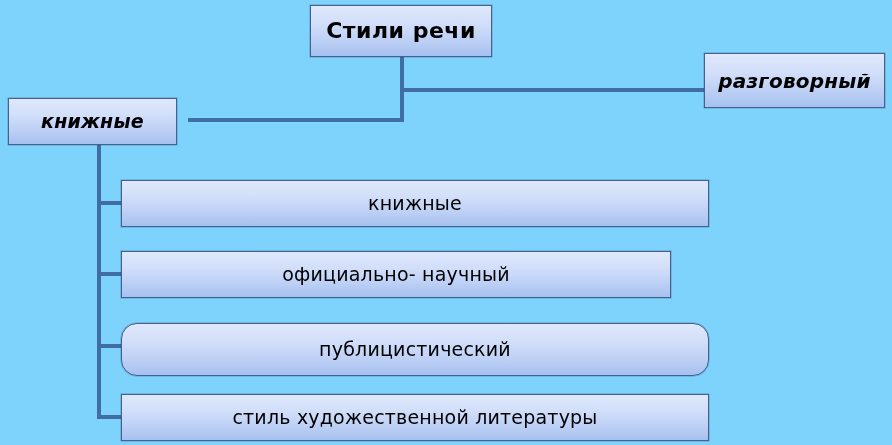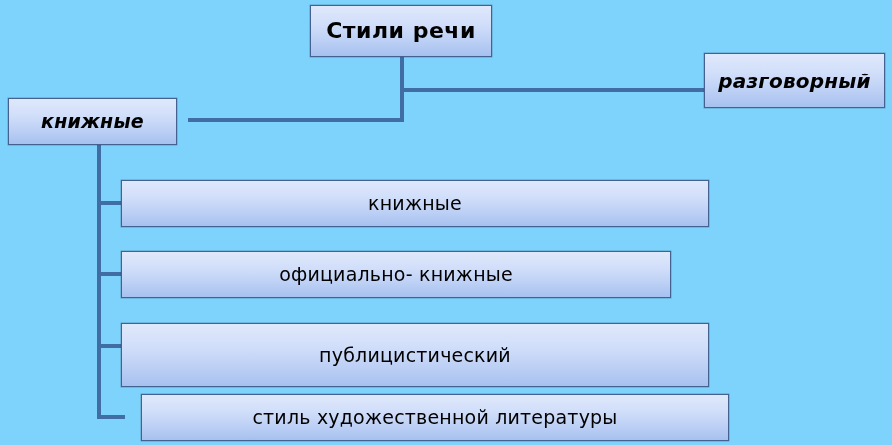--- a/index.html
+++ b/index.html
@@ -44,22 +44,22 @@
   #node-root span   { font-size: 22px; font-weight: 700; letter-spacing: 0.5px;}
 
   #node-spoken      { left: 704px; top: 53px;  width: 181px; height: 55px; }
   #node-spoken span { font-size: 20px; }
 
   #node-bookish     { left: 8px;   top: 98px;  width: 169px; height: 47px; justify-content: center; }
   #node-bookish span{ font-size: 19px; }
 
   #node-s1          { left: 121px; top: 180px; width: 588px; height: 47px; }
   #node-s2          { left: 121px; top: 251px; width: 550px; height: 47px; }
-  #node-s3          { left: 121px; top: 323px; width: 588px; height: 64px; }
-  #node-s4          { left: 121px; top: 394px; width: 588px; height: 47px; margin-left: 20px; }
+  #node-s3          { left: 121px; top: 323px; width: 588px; height: 53px; border-radius: 16px; }
+  #node-s4          { left: 121px; top: 394px; width: 588px; height: 47px; }
   #node-s1 span, #node-s2 span, #node-s3 span, #node-s4 span { font-size: 19px; }
 
   
   .line {
     position: absolute;
     background: #3f6da4;
   }
   .line.v { width: 4px; }
   .line.h { height: 4px; }
 
@@ -102,21 +102,21 @@
 
   <div class="node" id="node-bookish">
     <span class="label-italic">книжные</span>
   </div>
 
   <div class="node" id="node-s1">
     <span class="label-plain">книжные</span>
   </div>
 
   <div class="node" id="node-s2">
-    <span class="label-plain">официально- книжные</span>
+    <span class="label-plain">официально- научный</span>
   </div>
 
   <div class="node" id="node-s3">
     <span class="label-plain">публицистический</span>
   </div>
 
   <div class="node" id="node-s4">
     <span class="label-plain">стиль художественной литературы</span>
   </div>
 

